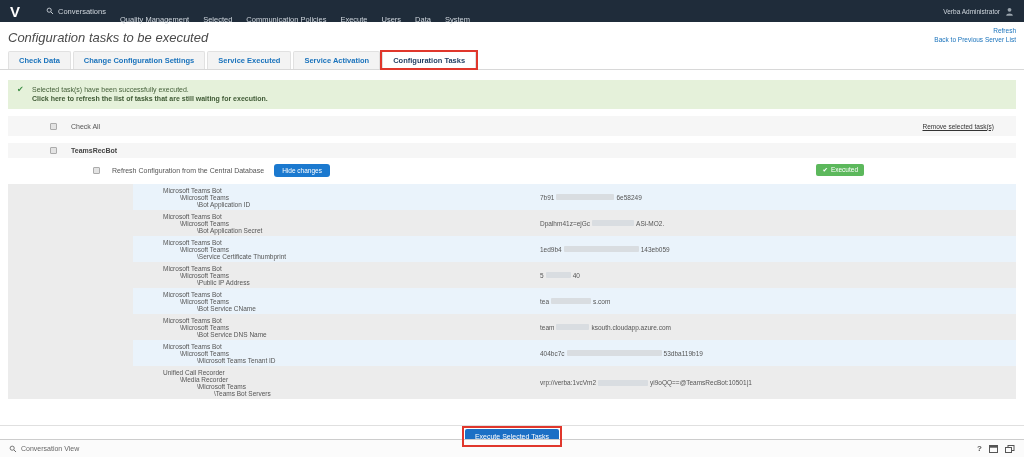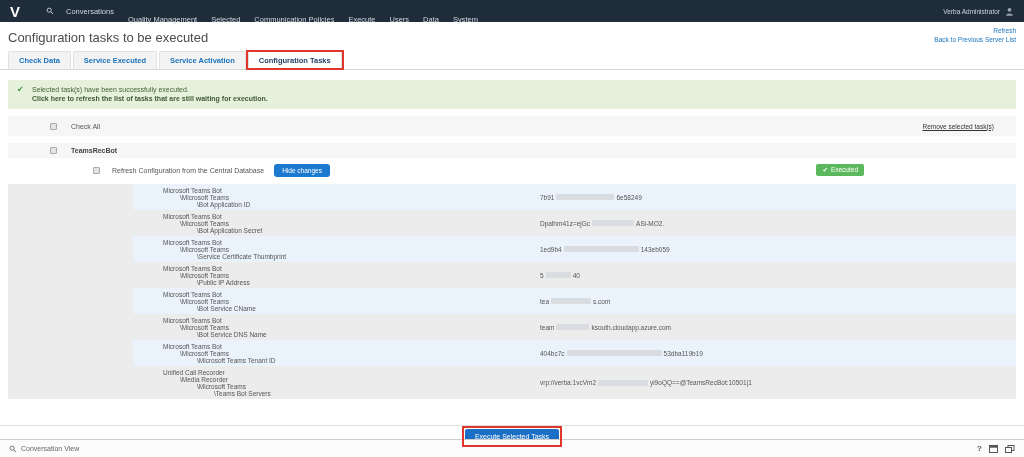--- a/index.html
+++ b/index.html
@@ -2,28 +2,28 @@
 <html><head>
 <meta charset="utf-8">
 <style>
   *{box-sizing:border-box;margin:0;padding:0;}
   html,body{width:1024px;height:457px;}
   body{font-family:"Liberation Sans","DejaVu Sans",sans-serif;background:#fff;position:relative;overflow:hidden;}
 
   
   .topnav{height:22px;background:#1f2c3a;display:flex;align-items:center;padding:0 10px;gap:14px;color:#cfd6dd;}
   .logo{color:#fff;font-size:15px;font-weight:bold;margin-right:12px;line-height:1;cursor:pointer;}
-  .nav-group{display:flex;align-items:center;gap:12px;font-size:7.5px;cursor:pointer;}
+  .nav-group{display:flex;align-items:center;gap:4px;font-size:7.5px;cursor:pointer;}
   .nav-items{display:flex;gap:14px;font-size:7.5px;margin-top:16px;}
   .nav-item{cursor:pointer;white-space:nowrap;}
   .topnav-user{margin-left:auto;display:flex;align-items:center;gap:5px;font-size:6.5px;}
 
   
   .page-header{padding:8px 8px 4px;position:relative;}
-  .page-title{font-size:13px;color:#4b4b4b;font-weight:normal;}
+  .page-title{font-size:13px;color:#4b4b4b;font-weight:normal;font-style:italic;}
   .header-links{position:absolute;top:5px;right:8px;text-align:right;font-size:6.5px;line-height:8.5px;}
   .header-links span{color:#1a73bc;display:block;cursor:pointer;}
 
   
   .tabbar{display:flex;gap:2px;padding:0 8px;border-bottom:1px solid #d8d8d8;height:19px;align-items:stretch;margin-top:2px;}
   .tab{background:#f3f3f3;border:1px solid #e1e1e1;border-bottom:none;display:flex;align-items:center;padding:0 10px;font-size:7.5px;font-weight:bold;color:#1a73bc;cursor:pointer;position:relative;border-radius:2px 2px 0 0;white-space:nowrap;}
   .tab.active{background:#fff;color:#1d3a5f;border-bottom:2px solid #1a5f9e;margin-bottom:-1px;}
   .red-box{position:absolute;left:-3px;right:-3px;top:-2px;bottom:-2px;border:2px solid #e0372c;pointer-events:none;z-index:4;}
 
   
@@ -107,20 +107,21 @@
 <div class="page-header">
   <div class="page-title">Configuration tasks to be executed</div>
   <div class="header-links">
     <span>Refresh</span>
     <span>Back to Previous Server List</span>
   </div>
 </div>
 
 <div class="tabbar">
     <div class="tab">Check Data</div>
+    <div class="tab">Change Configuration Settings</div>
     <div class="tab">Service Executed</div>
     <div class="tab">Service Activation</div>
     <div class="tab active">Configuration Tasks<span class="red-box"></span></div>
   </div>
 
 <div class="msg">
   <span class="check">✔</span>
   <div>Selected task(s) have been successfully executed.</div>
   <div class="bold">Click here to refresh the list of tasks that are still waiting for execution.</div>
 </div>

